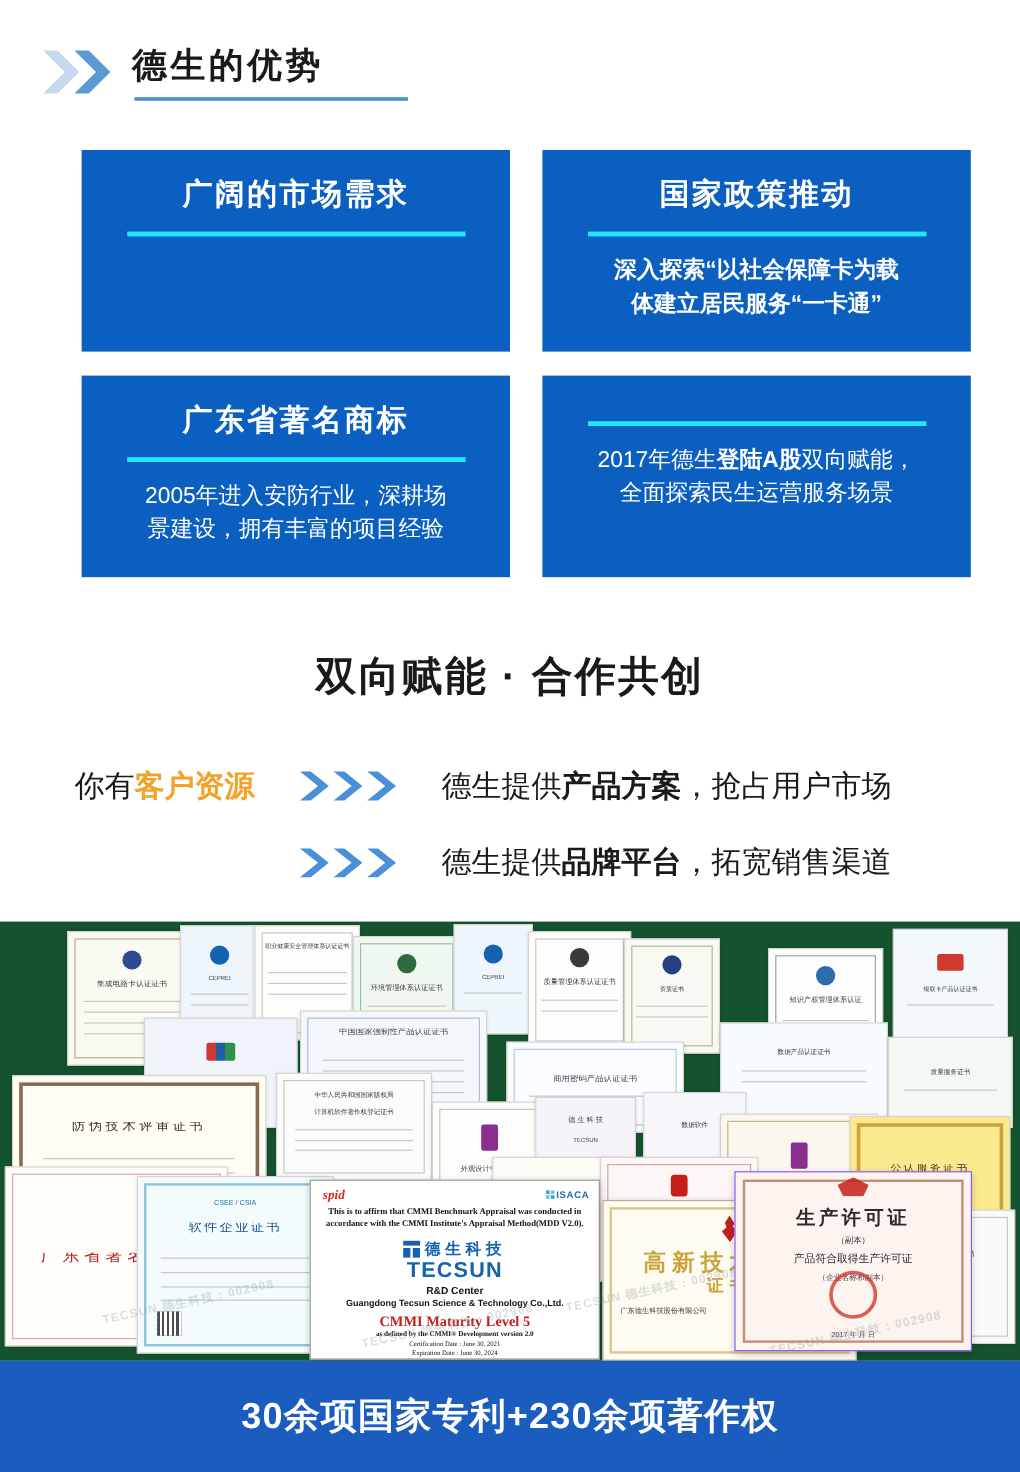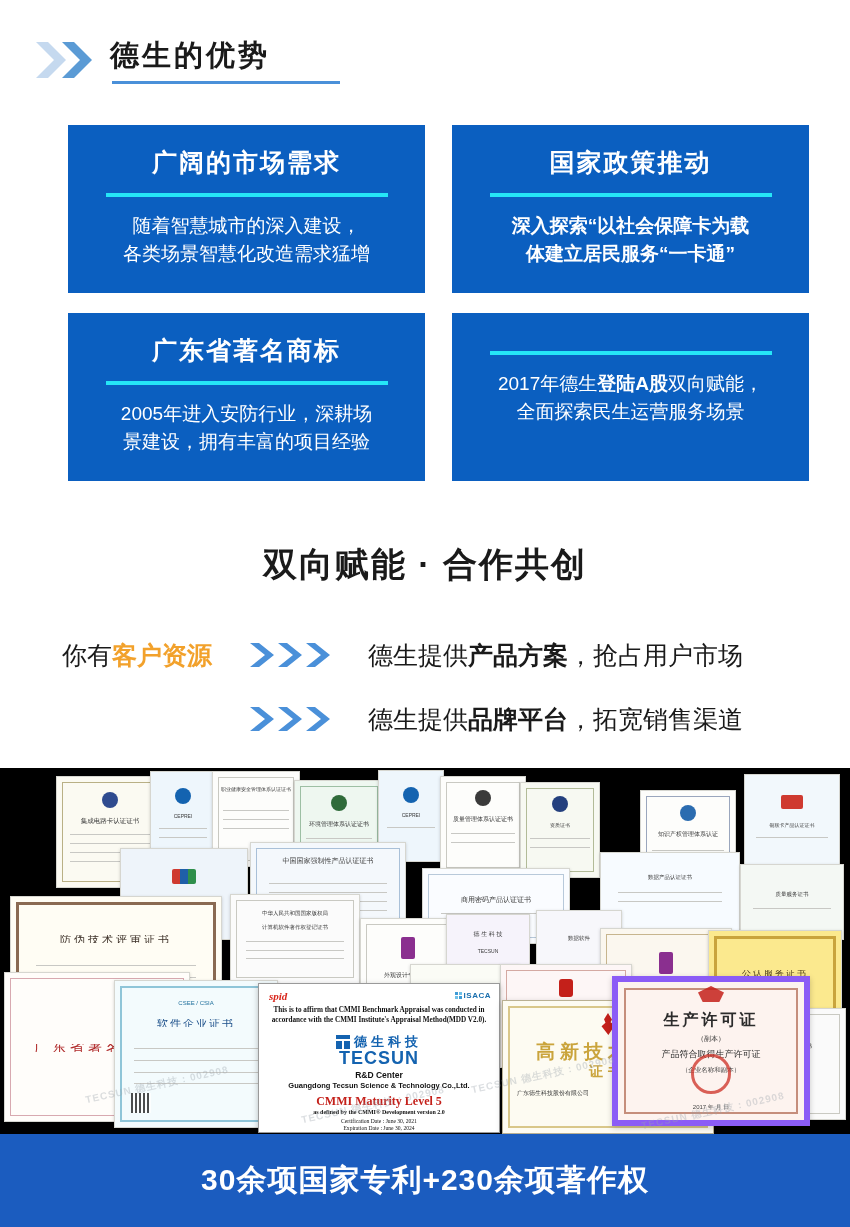--- a/index.html
+++ b/index.html
@@ -72,21 +72,21 @@
   .syn-arrow svg{display:block;margin-top:8px;}
   .syn-right{
     position:absolute;left:368px;top:0;
     font-size:25px;color:#1a1a1a;line-height:46px;white-space:nowrap;
   }
   .syn-right b{font-weight:bold;}
 
   
   .collage{
     position:absolute;left:0;top:768px;width:850px;height:366px;
-    overflow:hidden;background:#000000;
+    overflow:hidden;background:#14532d;
   }
   .cert{
     position:absolute;background:#fdfdfb;
     border:1px solid #d6d6d0;
     box-shadow:0 1px 3px rgba(0,0,0,0.18);
     overflow:hidden;box-sizing:border-box;
   }
   .cert .inner{
     position:absolute;left:5px;top:5px;right:5px;bottom:5px;
     border:1px solid #c9c9c2;box-sizing:border-box;
@@ -175,21 +175,21 @@
   .hitech .t2{position:absolute;left:0;right:0;top:62px;text-align:center;
     font-size:14px;font-weight:bold;letter-spacing:5px;color:#caa43c;
     font-family:"Liberation Serif",serif;}
   .hitech .meta{position:absolute;left:14px;right:14px;top:88px;
     font-size:6px;color:#333;line-height:9px;}
   .hitech .meta .r{display:flex;justify-content:space-between;}
   .hitech .seals{position:absolute;left:16px;bottom:6px;right:16px;height:24px;}
   
   .license{
     position:absolute;left:612px;top:208px;width:198px;height:150px;
-    background:#fdf3ef;border:6px solid #8b5cf6;
+    background:#fdf3ef;border:1px solid #8b5cf6;
     box-shadow:0 2px 6px rgba(0,0,0,0.2);box-sizing:border-box;
   }
   .license .frame{position:absolute;left:6px;top:6px;right:6px;bottom:6px;
     border:2px solid #c58e7c;box-sizing:border-box;}
   .license .emb{position:absolute;left:50%;transform:translateX(-50%);top:4px;
     width:26px;height:16px;background:#c4201a;opacity:.85;
     clip-path:polygon(50% 0,100% 40%,82% 100%,18% 100%,0 40%);}
   .license .l1{position:absolute;left:0;right:0;top:28px;text-align:center;
     font-size:16px;font-weight:bold;color:#2b2b2b;letter-spacing:3px;
     font-family:"Liberation Serif",serif;}
@@ -239,24 +239,20 @@
   </div>
   <div class="section-title">德生的优势</div>
   <div class="title-rule"></div>
 </div>
 
 <div class="cards">
 
   <div class="card c1">
     <div class="card-title">广阔的市场需求</div>
     <div class="card-divider"></div>
-    <div class="card-body">
-      <div>随着智慧城市的深入建设，</div>
-      <div>各类场景智慧化改造需求猛增</div>
-    </div>
   </div>
 
   <div class="card c2">
     <div class="card-title">国家政策推动</div>
     <div class="card-divider"></div>
     <div class="card-body heavy">
       <div>深入探索“以社会保障卡为载</div>
       <div>体建立居民服务“一卡通”</div>
     </div>
   </div>

